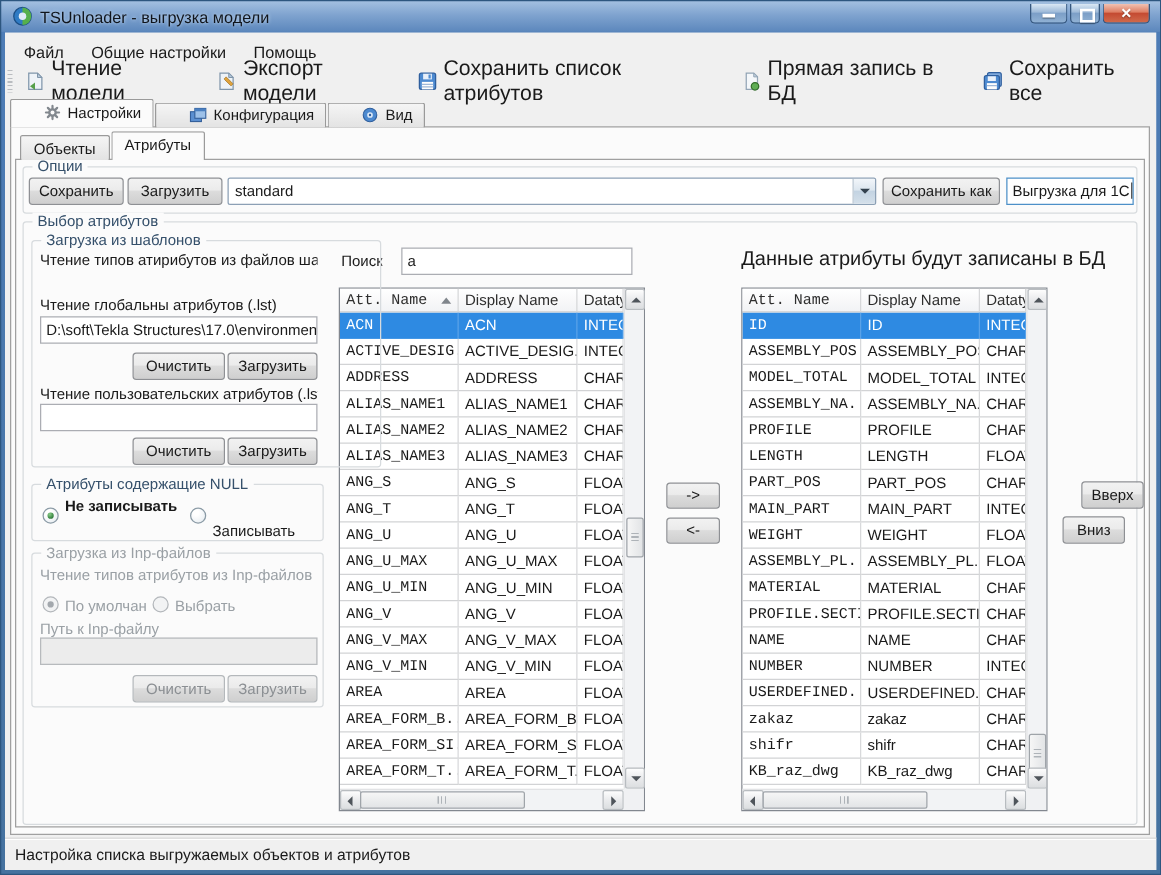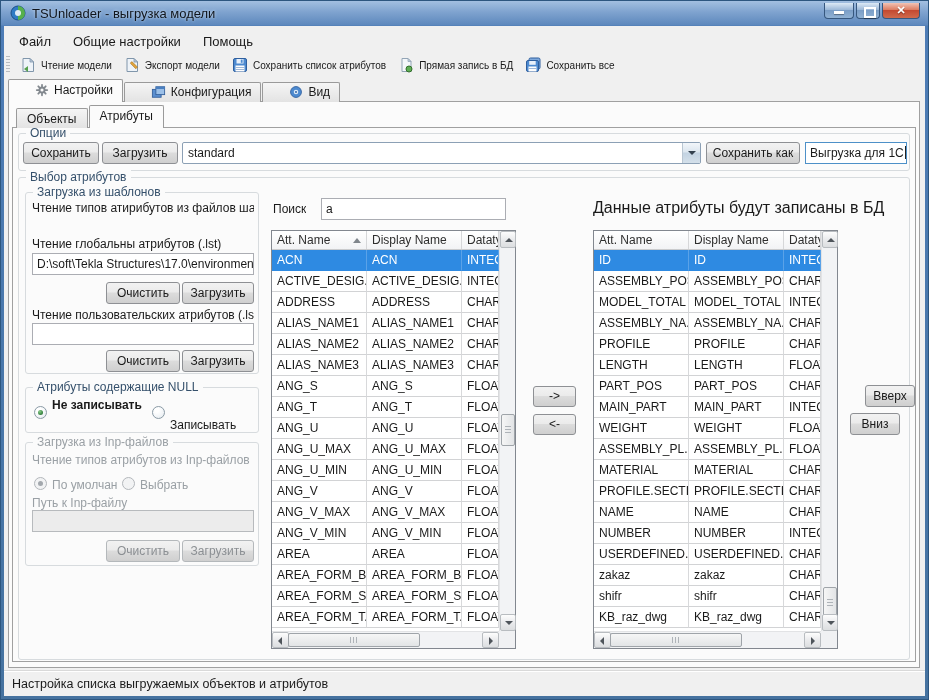--- a/index.html
+++ b/index.html
@@ -22,21 +22,21 @@
   .wbtn-max::after{ content:""; position:absolute; left:7px; top:4px; width:8px; height:7px; border:2px solid #fff; box-shadow:0 1px 1px rgba(0,0,0,.3); }
   .wbtn-close::after{ content:"\2715"; position:absolute; left:0; right:0; top:1px; text-align:center; color:#fff; font-size:11px; font-weight:bold; text-shadow:0 1px 1px rgba(0,0,0,.4); }
   
   .client{ position:absolute; left:4px; top:26px; width:921px; height:670px; background:#f0f0f0; }
   .menubar{ position:absolute; left:8px; top:30px; height:22px; display:flex; align-items:center; }
   .menu-item{ padding:3px 11px; font-size:13px; cursor:default; }
   .toolbar{ position:absolute; left:6px; top:53px; height:24px; display:flex; align-items:center; }
   .tb-grip{ width:4px; height:18px; margin-right:4px;
     background:repeating-linear-gradient(180deg,#b9bcc0 0 1px, transparent 1px 3px); }
   .tb-item{ display:flex; align-items:center; gap:5px; padding:2px 6px; cursor:default; }
-  .tb-item .tlabel{ font-size:10px; }
+  .tb-item .tlabel{ font-size:17px; }
   .ticon svg{ display:block; }
   
   .tabs{ position:absolute; left:8px; top:79px; height:23px; display:flex; align-items:flex-end; z-index:3; }
   .tab{ display:flex; align-items:center; gap:5px; padding:3px 9px 4px 26px; height:20px;
         border:1px solid #9a9a9a; border-bottom:none; border-radius:2px 2px 0 0;
         background:linear-gradient(#f5f5f5,#e3e3e3); margin-right:1px; cursor:default; }
   .tab.selected{ height:23px; background:#fbfbfb; padding-bottom:6px; }
   .tabpage{ position:absolute; left:8px; top:101px; width:912px; height:567px; background:#fbfbfb; border:1px solid #a0a0a0; z-index:1; }
   
   .subtabs{ position:absolute; left:16px; top:105px; height:23px; display:flex; align-items:flex-end; z-index:3; }
@@ -72,21 +72,21 @@
           background:radial-gradient(circle at 35% 30%, #7ec27f 10%, #3d8a46 60%, #266231); }
   .radio.disabled{ border-color:#b3b7bb; background:#f2f3f4; }
   .radio.disabled.checked::after{ background:#a3a8ad; }
   .rlabel{ position:absolute; font-size:12px; white-space:nowrap; }
   .rlabel.bold{ font-weight:bold; }
   
   .tbl{ position:absolute; width:245px; height:419px; border:1px solid #82878f; background:#fff; }
   .tbl-head{ position:absolute; left:0; top:0; right:16px; height:19px; display:flex;
         background:linear-gradient(#ffffff,#f2f3f5); border-bottom:1px solid #cacbcd; }
   .hcell{ border-right:1px solid #d6d7d9; padding:2px 0 0 5px; font-size:12px; color:#2e2e2e; white-space:nowrap; overflow:hidden; position:relative; }
-  .c0{ width:95px; flex:none; } .c1{ width:95px; flex:none; } .c2{ flex:1; min-width:0; }
+  .c0{ width:95px; flex:none;font-family:Liberation Mono, monospace; } .c1{ width:95px; flex:none; } .c2{ flex:1; min-width:0; }
   .sort-icon{ position:absolute; right:5px; top:7px; width:0; height:0;
         border-left:4px solid transparent; border-right:4px solid transparent; border-bottom:5px solid #80868c; }
   .tbl-body{ position:absolute; left:0; top:19px; right:16px; bottom:17px; overflow:hidden; }
   .trow{ display:flex; height:21px; background:#fff; }
   .tcell{ border-right:1px solid #d8d9db; border-bottom:1px solid #d2d3d5; padding:3px 0 0 5px; font-size:12px; white-space:nowrap; overflow:hidden; }
   .trow.sel{ background:#2e8ae2; }
   .trow.sel .tcell{ color:#fff; border-right-color:#5aa2e8; border-bottom-color:#2e8ae2; }
   
   .vscroll{ position:absolute; top:0; right:0; width:16px; bottom:17px; background:#f2f3f5; border-left:1px solid #e2e3e5; }
   .sbtn{ position:absolute; background:linear-gradient(#fdfdfd,#eaebed 50%,#dcdee0); border:1px solid #b8bcc0; border-radius:2px; }
@@ -254,21 +254,21 @@
     </div>
     <div class="btn" style="left:687px; top:8px; width:94px; height:22px;">Сохранить как</div>
     <div class="field focus" style="left:786px; top:8px; width:102px; height:22px;">
       <span>Выгрузка для 1С</span><span class="caret"></span>
     </div>
   </div>
 
   <div class="group" style="left:18px; top:177px; width:892px; height:483px;">
     <span class="gtitle">Выбор атрибутов</span>
 
-    <div class="group" style="left:6px; top:14px; width:234px; height:182px;text-decoration:underline;">
+    <div class="group" style="left:6px; top:14px; width:280px; height:182px;text-decoration:underline;">
       <span class="gtitle">Загрузка из шаблонов</span>
       <span class="glabel" style="left:6px; top:8px; width:222px;">Чтение типов атирибутов из файлов шаблонов</span>
       <span class="glabel" style="left:6px; top:44px; width:222px;">Чтение глобальны атрибутов (.lst)</span>
       <div class="field" style="left:6px; top:60px; width:222px; height:22px;">
         <span>D:\soft\Tekla Structures\17.0\environments\l</span>
       </div>
       <div class="btn" style="left:80px; top:89px; width:74px; height:22px;">Очистить</div>
       <div class="btn" style="left:156px; top:89px; width:72px; height:22px;">Загрузить</div>
       <span class="glabel" style="left:6px; top:115px; width:222px;">Чтение пользовательских атрибутов (.lst)</span>
       <div class="field" style="left:6px; top:130px; width:222px; height:22px;">

